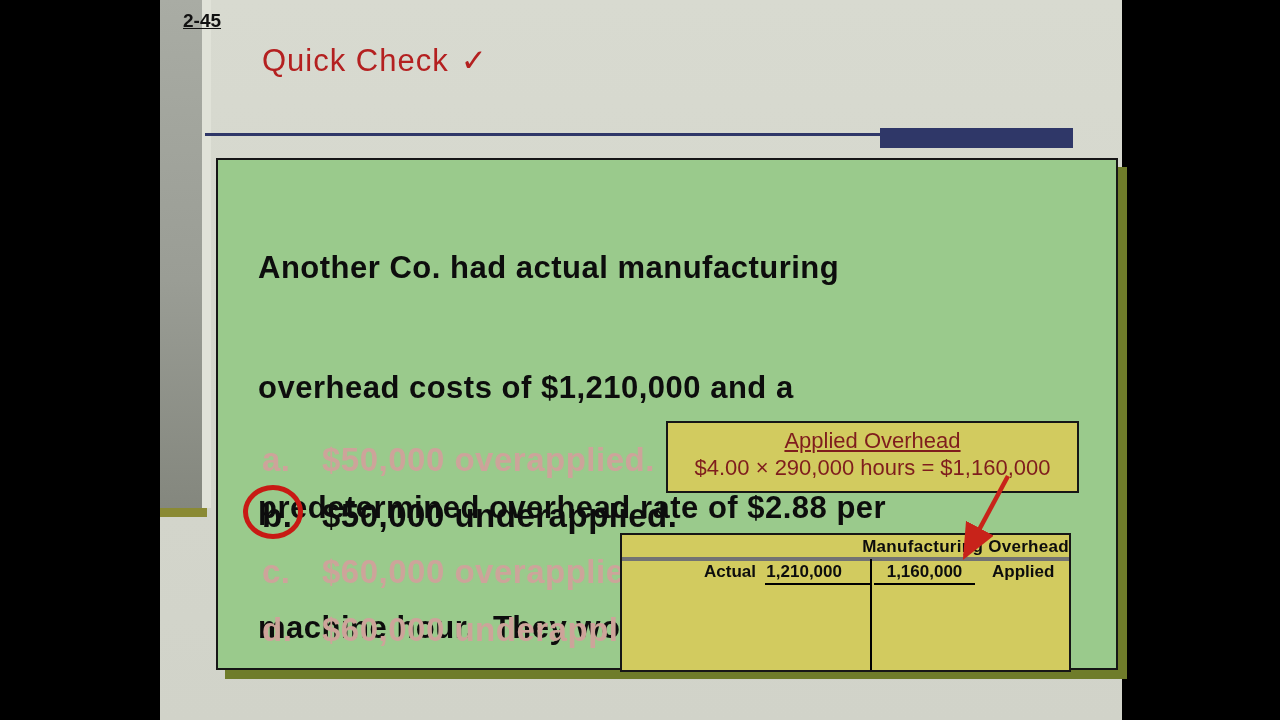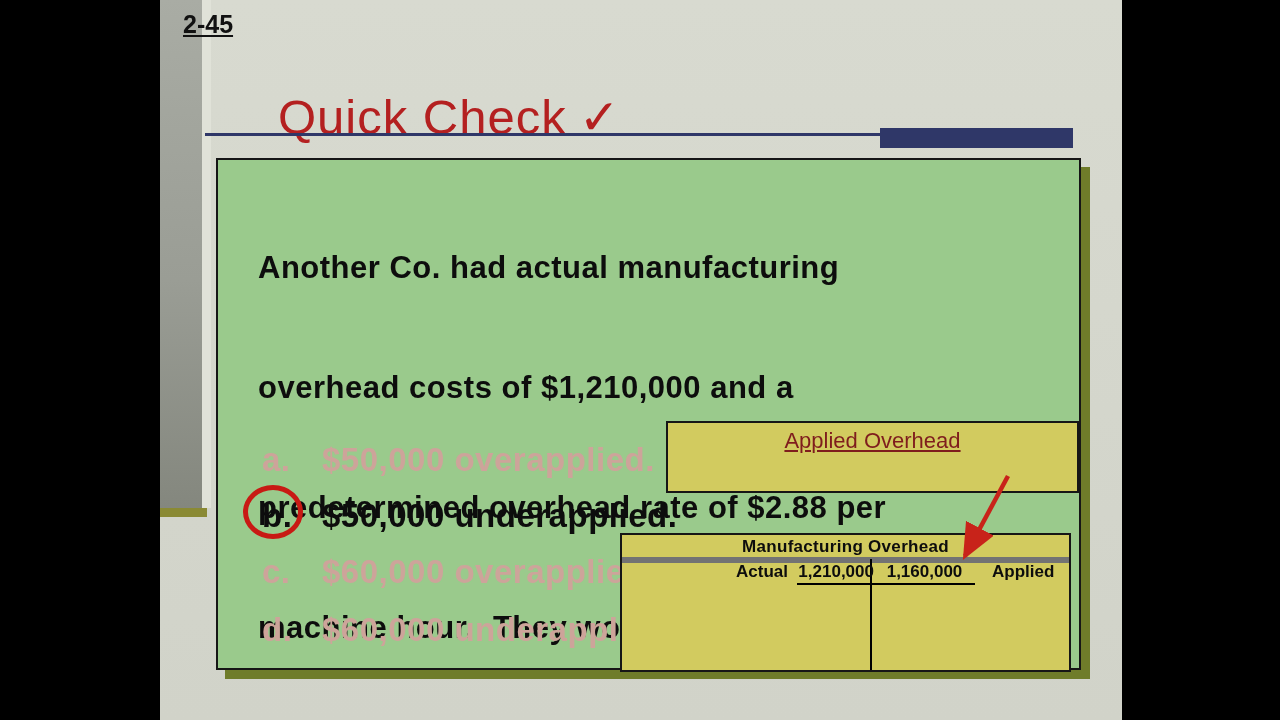--- a/index.html
+++ b/index.html
@@ -25,47 +25,47 @@
     position:absolute; left:42px; top:0; width:9px; height:508px;
     background:#e0e2d8;
   }
   .stripe-cap {
     position:absolute; left:0; top:508px; width:47px; height:9px;
     background:#8a8a34;
   }
 
   .page-number {
     position:absolute; left:23px; top:10px;
-    font-size:25px; font-weight:bold; color:#111;text-decoration:underline;
+    font-size:19px; font-weight:bold; color:#111;text-decoration:underline;
   }
 
   .title {
-    position:absolute; left:118px; top:42px;
-    font-size:49px; letter-spacing:1px;
+    position:absolute; left:102px; top:42px;
+    font-size:31px; letter-spacing:1px;
     color:var(--title-red,#b42020);
     white-space:pre;
-    margin-top:47px;
   }
   .title .check { margin-left:12px; }
 
   .rule {
     position:absolute; left:45px; top:133px; width:868px; height:3px;
     background:var(--accent-navy,#2f3768);
   }
   .rule-block {
     position:absolute; left:720px; top:128px; width:193px; height:20px;
     background:var(--accent-navy,#2f3768);
   }
 
   .question-box {
     position:absolute; left:56px; top:158px;
     width:861px; height:508px;
     background:var(--question-green,#9aca8c);
     border:2px solid #161616;
     box-shadow:9px 9px 0 var(--shadow-olive,#6f7c2a);
+    padding-left:37px;
   }
 
   .question-text {
     position:absolute; left:40px; top:8px;
     font-size:31px; font-weight:bold; line-height:40px;
     letter-spacing:0.5px; color:#0d0d0d; white-space:pre;
   }
   .qline { white-space:pre; }
 
   .option {
@@ -101,33 +101,33 @@
 
   .mo-table {
     position:absolute; left:460px; top:533px;
     width:447px; height:135px;
     background:var(--note-yellow,#d2cb5f);
     border:2px solid #161616;
     z-index:5; color:#0d0d0d;
     font-weight:bold; font-size:17px;
   }
   .mo-header {
-    height:22px; line-height:23px; text-align:center;
-    border-bottom:6px solid #737373; letter-spacing:0.3px;
+    height:22px; line-height:23px; text-align:right;
+    border-bottom:4px solid #737373; letter-spacing:0.3px;
   }
   .mo-vline {
     position:absolute; left:248px; top:24px; bottom:0; width:2px;
     background:#000;
   }
   .mo-row-left {
     position:absolute; left:0; width:248px;
     display:flex; justify-content:flex-end; gap:9px; align-items:flex-start;
     line-height:22px;
   }
-  .row1 { top:26px;margin-left:32px; }
+  .row1 { top:26px; }
   .row2 { top:54px; }
   .mo-val {
     width:105px; box-sizing:border-box; text-align:right; padding-right:28px;
     border-bottom:2px solid #000;
   }
   .mo-val.dbl { border-bottom:6px double #000; }
   .mo-row-right {
     position:absolute; left:252px; top:26px;
     display:flex; gap:17px; line-height:22px;
   }
@@ -172,20 +172,21 @@
 
     <div class="answer-circle"></div>
 
     <div class="option opt-c faded"><span class="letter">c.</span><span>$60,000 overapplied.</span></div>
 
     <div class="option opt-d faded"><span class="letter">d.</span><span>$60,000 underapplied.</span></div>
   </div>
 
   <div class="applied-box">
     <div class="ao-title">Applied Overhead</div>
+    <div class="ao-formula">$4.00 × 290,000 hours = $1,160,000</div>
   </div>
 
   <div class="mo-table">
     <div class="mo-header">Manufacturing Overhead</div>
     <div class="mo-vline"></div>
 
     <div class="mo-row-left row1">
       <span>Actual</span>
       <span class="mo-val">1,210,000</span>
     </div>

